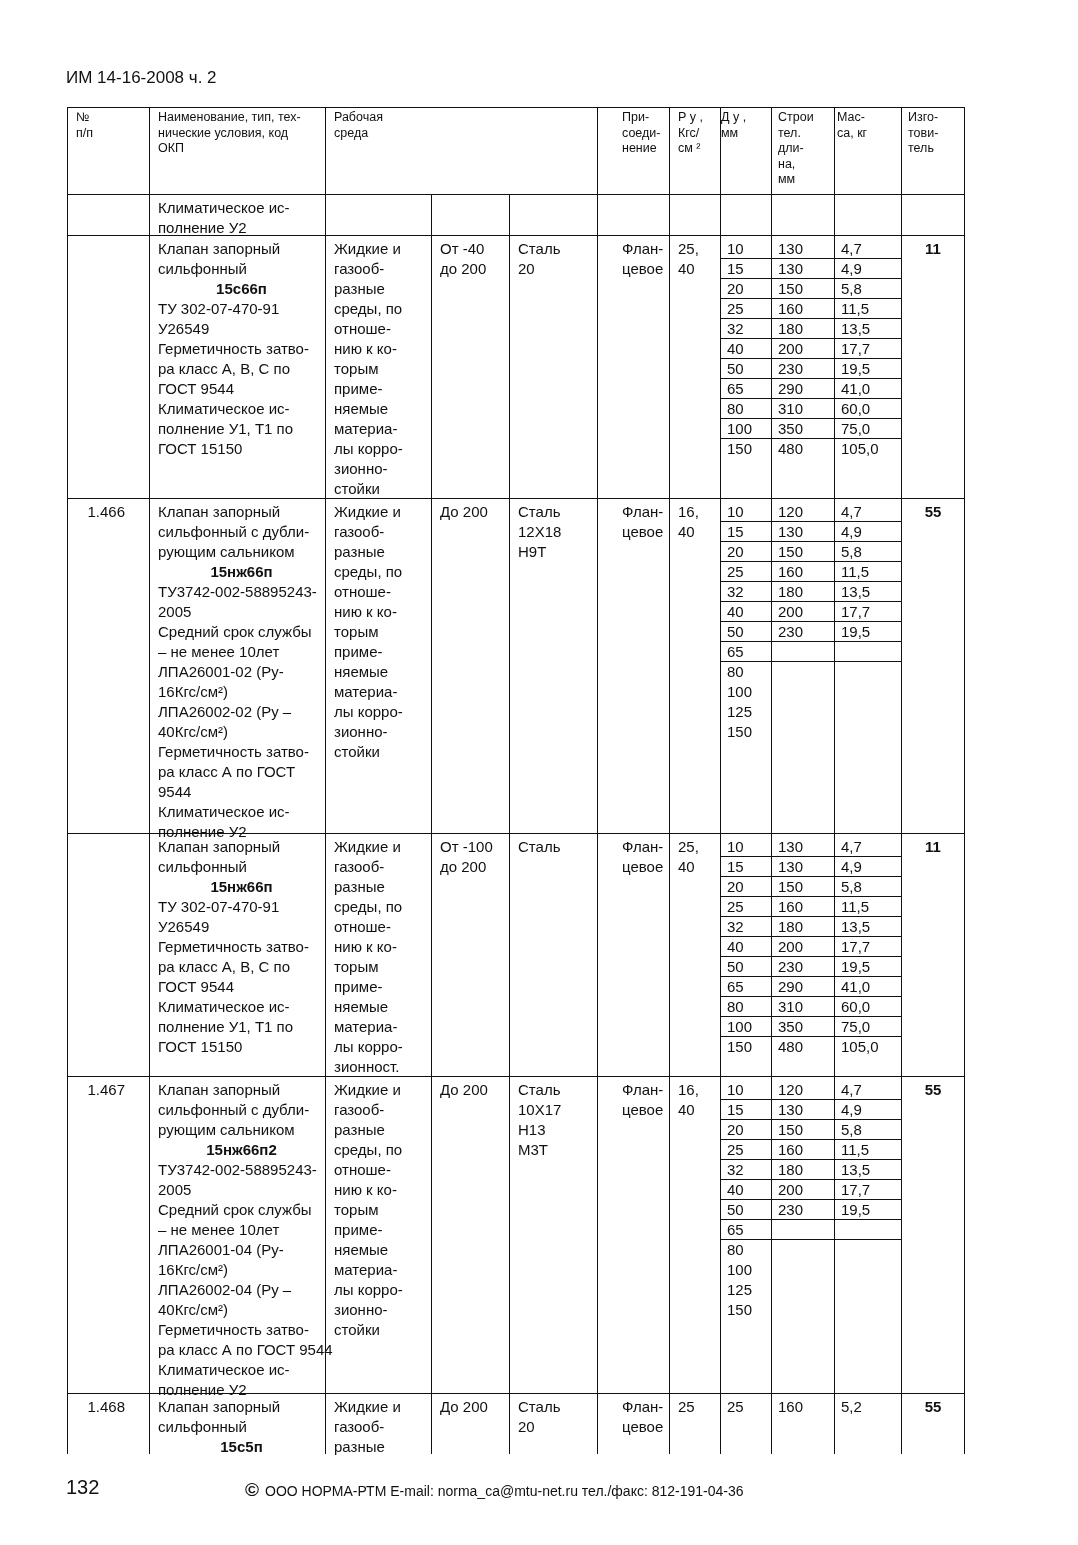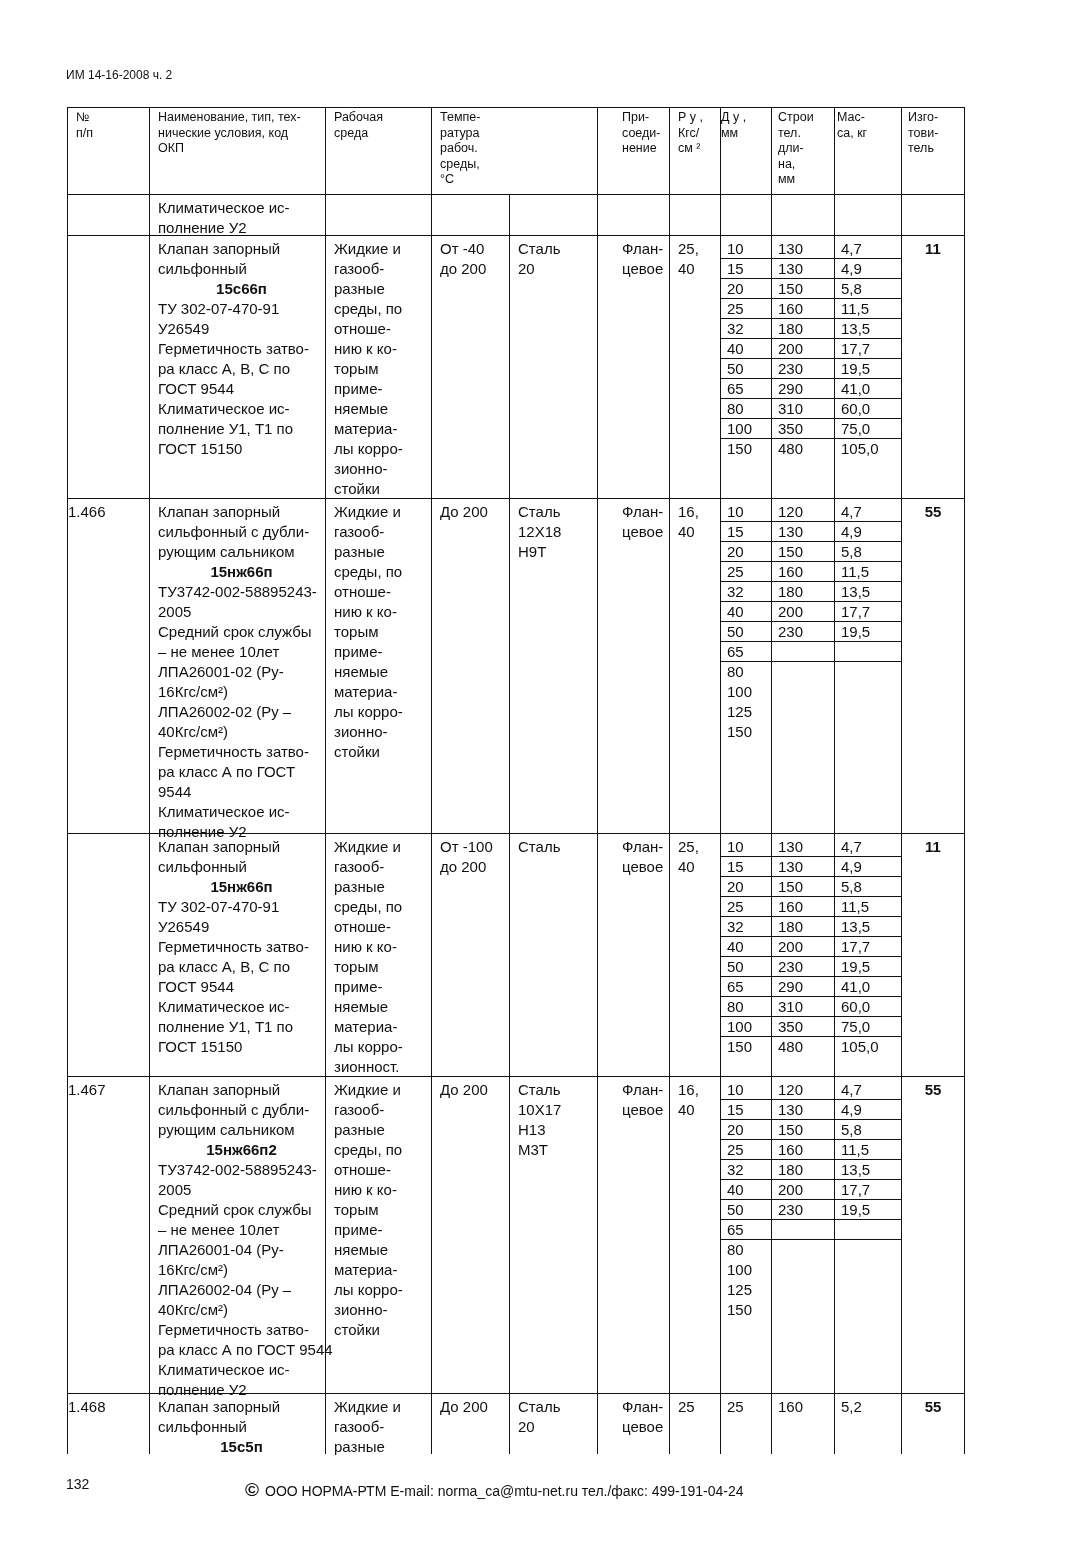--- a/index.html
+++ b/index.html
@@ -1,20 +1,20 @@
 <!DOCTYPE html>
 <html><head>
 <meta charset="utf-8">
 <style>
   html, body { margin: 0; padding: 0; background: #ffffff; }
   body {
     width: 1078px; height: 1545px; position: relative; overflow: hidden;
     font-family: "Liberation Sans", sans-serif; color: #111;
   }
-  .doc-code { position: absolute; left: 66px; top: 68px; font-size: 12px; }
+  .doc-code { position: absolute; left: 66px; top: 68px; font-size: 17px; }
   .tbl { position: absolute; left: 67px; top: 107px; width: 898px; }
   .row { position: relative; border-top: 1.5px solid #111; }
   .row.first { border-top: 1.5px solid #111; }
   .cell {
     position: absolute; top: 0; bottom: 0; box-sizing: border-box;
     border-left: 1.3px solid #111; padding: 3px 0 0 8px;
     font-size: 15px; line-height: 20px; white-space: pre-line;
   }
   .cell.last { border-right: 1.5px solid #111; }
   .hdr .cell { font-size: 12.5px; line-height: 15.5px; padding-top: 2px; }
@@ -22,52 +22,47 @@
   .c1 { left: 62px; width: 196px; margin-left: 20px; }
   .c2 { left: 258px; width: 106px; }
   .c3 { left: 364px; width: 78px; }
   .c4 { left: 442px; width: 88px; }
   .c5 { left: 530px; width: 72px; padding-left: 24px; }
   .c6 { left: 602px; width: 51px; }
   .c7 { left: 653px; width: 51px; padding-left: 0; }
   .c8 { left: 704px; width: 63px; padding-left: 0; }
   .c9 { left: 767px; width: 67px; padding-left: 0; }
   .c10 { left: 834px; width: 64px; padding-left: 0; text-align: center; font-weight: bold; }
-  .num { text-align: left; padding-left: 0; padding-right: 4px; }
+  .num { text-align: right; padding-left: 0; padding-right: 4px; }
   .model { display: block; text-align: center; font-weight: bold; padding-right: 20px; }
   .sub {
     display: block; height: 20px; line-height: 20px; padding-left: 6px;
     border-bottom: 1.2px solid #111; box-sizing: border-box; margin-top: 0;
   }
   .sub.nb { border-bottom: none; }
   .subwrap { padding-top: 3px; }
-  .footer-page { position: absolute; left: 66px; top: 1476px; font-size: 14px; }
+  .footer-page { position: absolute; left: 66px; top: 1476px; font-size: 20px; }
   .footer-text { position: absolute; left: 245px; top: 1479px; font-size: 14px; }
   .copyright-icon { font-size: 19px; font-weight: bold; margin-right: 6px; }
 </style>
 </head>
 <body>
 
 <div class="doc-code">ИМ 14-16-2008 ч. 2</div>
 
 <div class="tbl">
 
   <div class="row hdr first" style="height:86px;">
     <div class="cell c0">№
 п/п</div>
     <div class="cell c1">Наименование, тип, тех-
 нические условия, код
 ОКП</div>
     <div class="cell c2">Рабочая
 среда</div>
-    <div class="cell c3">Темпе-
-ратура
-рабоч.
-среды,
-°С</div>
     <div class="cell c5">При-
 соеди-
 нение</div>
     <div class="cell c6">Р у ,
 Кгс/
 см ²</div>
     <div class="cell c7" style="">Д у ,
 мм</div>
     <div class="cell c8" style="padding-left:6px;">Строи
 тел.
@@ -271,14 +266,14 @@
       <div class="cell c7 subwrap"><span class="sub nb">25</span></div>
       <div class="cell c8 subwrap"><span class="sub nb">160</span></div>
       <div class="cell c9 subwrap"><span class="sub nb">5,2</span></div>
       <div class="cell c10 last">55</div>
       </div>
     </div>
 </div>
 
 <div class="footer-page">132</div>
 <div class="footer-text">
-  <span class="copyright-icon">©</span><span>ООО НОРМА-РТМ  E-mail: norma_ca@mtu-net.ru   тел./факс: 499-191-04-24</span>
+  <span class="copyright-icon">©</span><span>ООО НОРМА-РТМ  E-mail: norma_ca@mtu-net.ru   тел./факс: 812-191-04-36</span>
 </div>
 
 </body></html>

